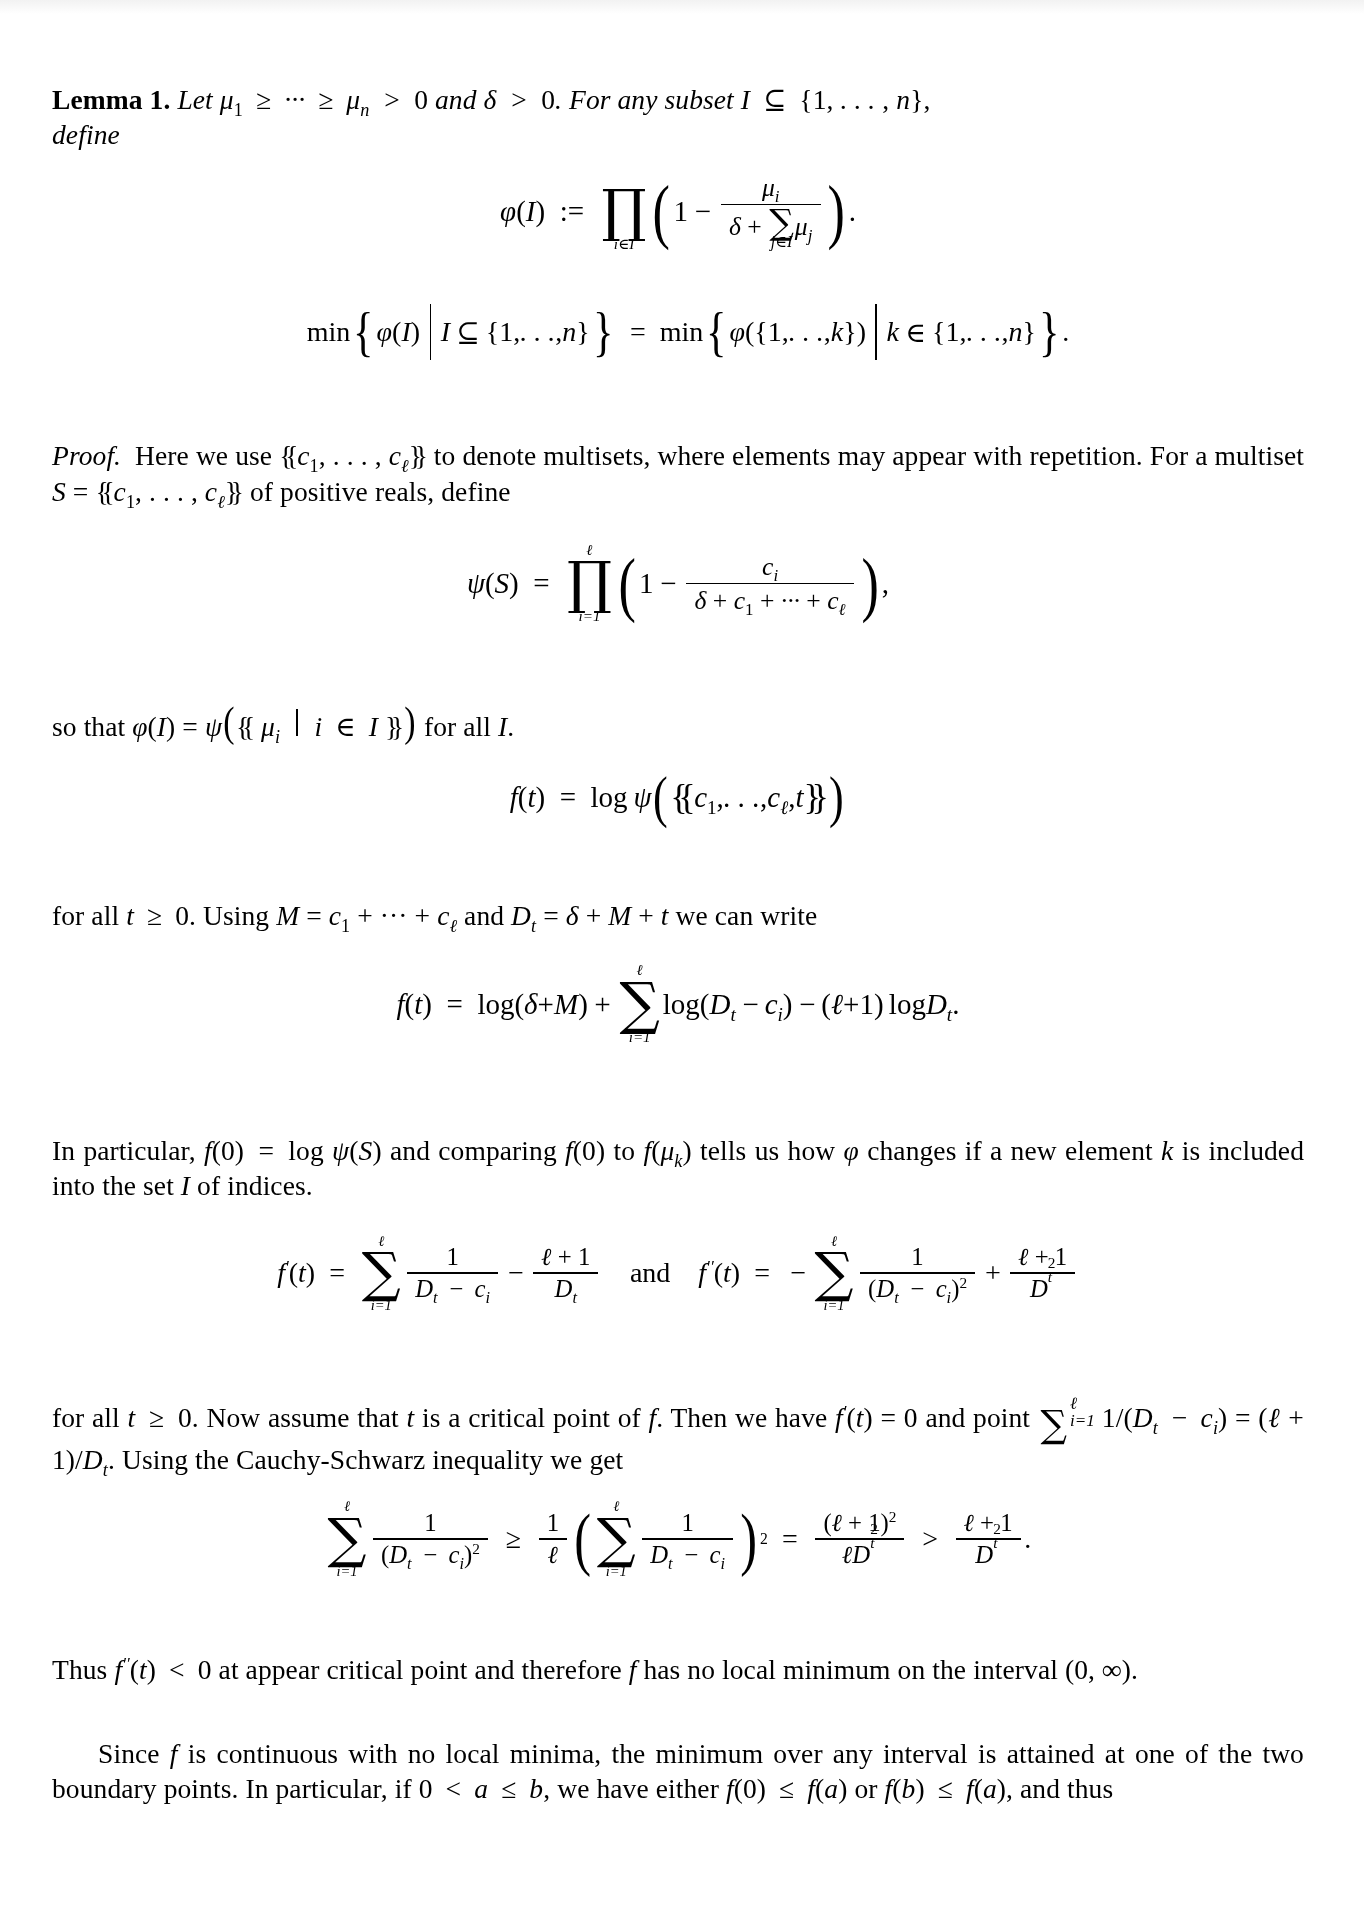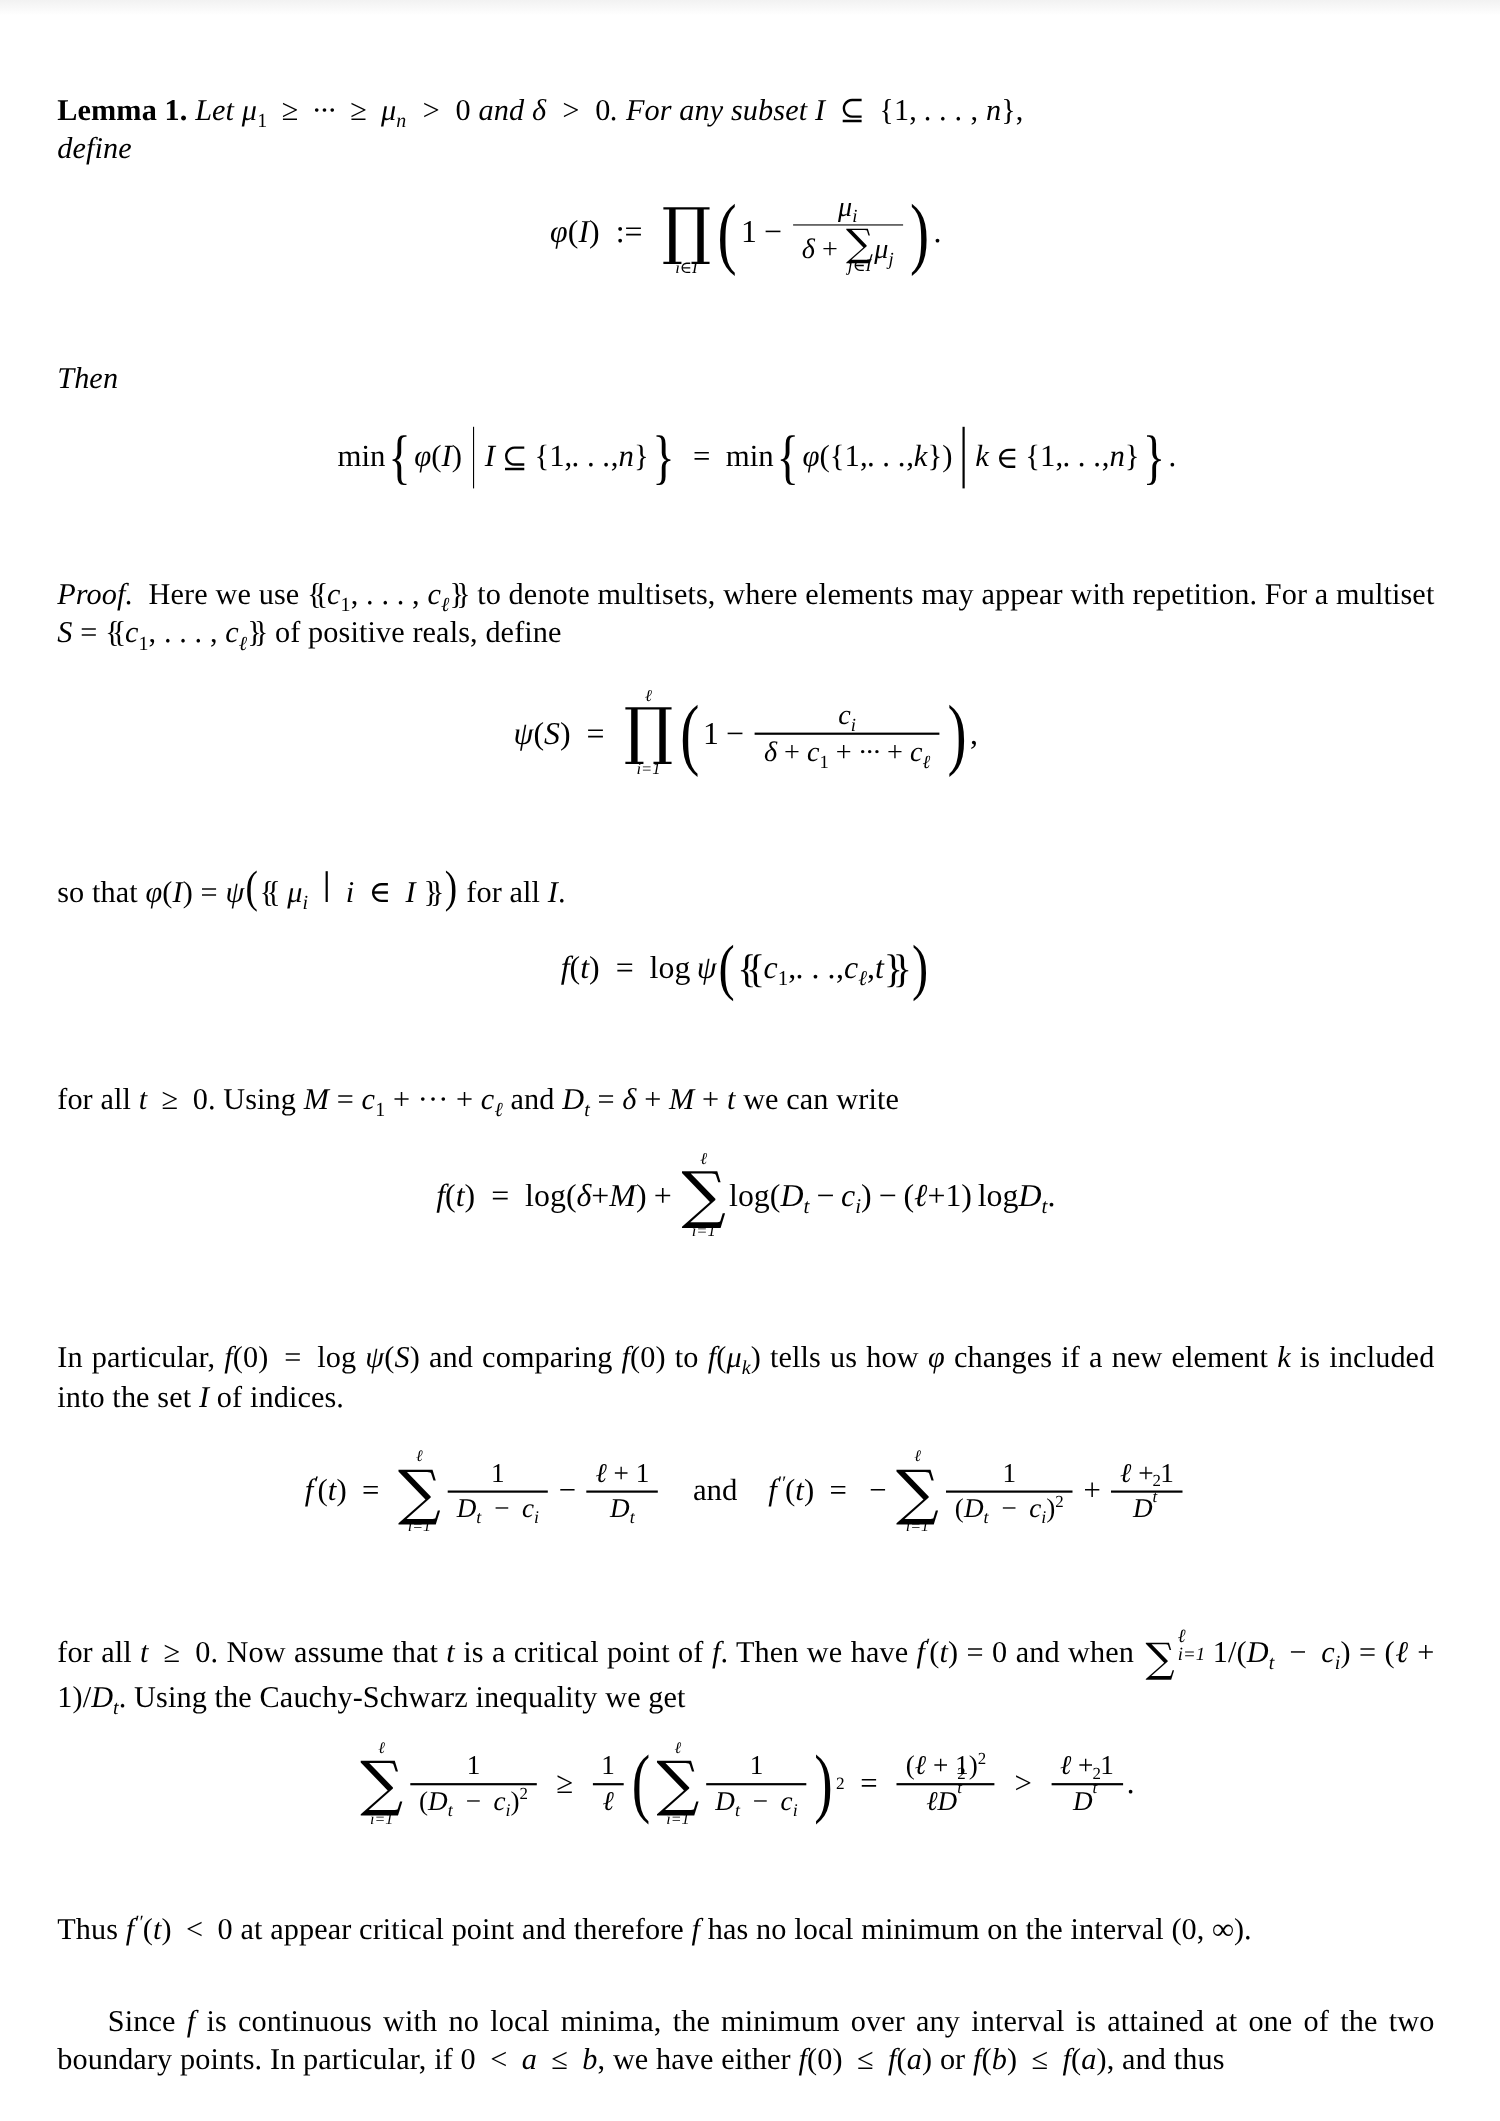--- a/index.html
+++ b/index.html
@@ -200,21 +200,20 @@
             <span class="lim-bot" style="font-size:0.62em;margin-top:-0.25em;">j∈I</span>
           </span>μ<sub class="s">j</sub></span>
       </span>
       <span class="delim d-xl">)</span>
         <span class="op">.</span>
     </span>
   </div>
 
   <div class="vspace-26"></div>
 
-  <p class="body-text"><i>Then</i></p>
 
   <div class="vspace-26"></div>
 
   <div class="display">
     <span class="eq" style="font-size:28px;margin-left:20px;">
       <span class="op">min</span><span class="delim d-lg">{</span>
       <span>φ</span><span class="op">(</span><span>I</span><span class="op">)</span>
       <span class="vbar vbar-lg"></span>
       <span>I</span> <span class="rel">⊆</span> <span class="op">{</span><span class="num">1</span><span class="op">,</span> . . . <span class="op">,</span> <span>n</span><span class="op">}</span>
       <span class="delim d-lg">}</span>
@@ -383,21 +382,21 @@
       </span>
     </span>
   </div>
 
   <div class="vspace-40"></div>
 
   <p class="body-text"><span>for all</span> <span class="m">t</span> <span class="rel">≥</span> <span class="num">0</span>.
     <span>Now assume that</span> <span class="m">t</span>
     <span>is a critical point of</span> <span class="m">f</span>.
     <span>Then we have</span> <span class="m">f<span class="sup-out" style="font-style:italic;">′</span><span class="op">(</span>t<span class="op">)</span></span> <span class="op">=</span> <span class="num">0</span>
-    <span>and when</span>
+    <span>and point</span>
     <span class="m"><span class="bigop" style="vertical-align:-0.35em;">
           <span class="glyph" style="font-size:1.35em;">∑</span>
         </span><span style="display:inline-block;position:relative;top:-0.1em;font-size:0.62em;"><span style="position:absolute;left:0;top:-0.95em;">ℓ</span><span style="position:relative;">i=1</span></span><span class="gap-s" style="width:0.25em;"></span><span class="num">1</span><span class="op">/</span><span class="op">(</span>D<sub class="s">t</sub> <span class="binop">−</span> c<sub class="s">i</sub><span class="op">)</span> <span class="op">=</span> <span class="op">(</span>ℓ <span class="op">+</span> <span class="num">1</span><span class="op">)/</span>D<sub class="s">t</sub></span>.
     <span>Using the Cauchy-Schwarz inequality</span>
     <span>we get</span>
   </p>
 
   <div class="vspace-22"></div>
 
   <div class="display">

